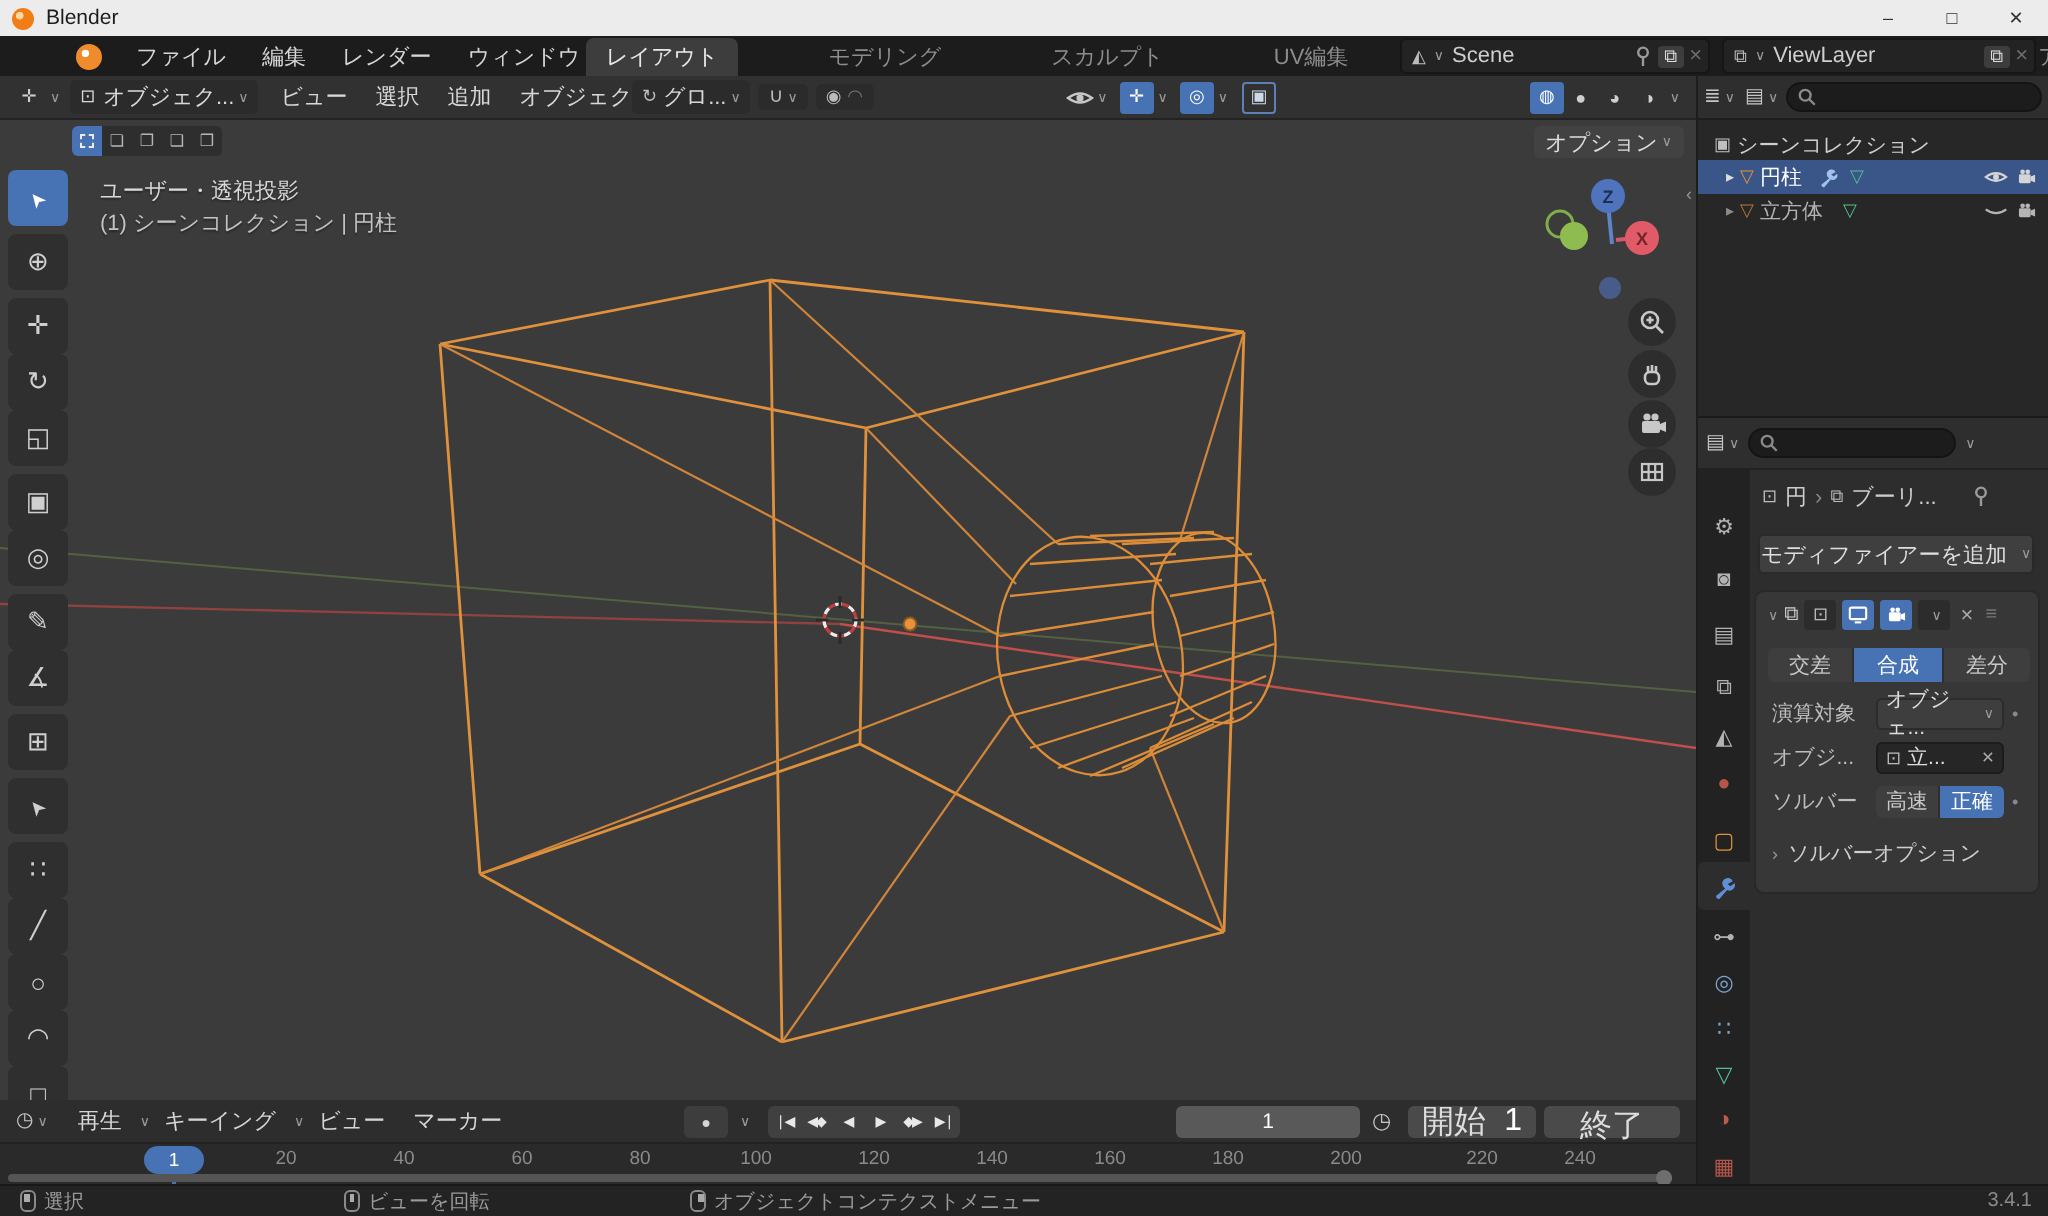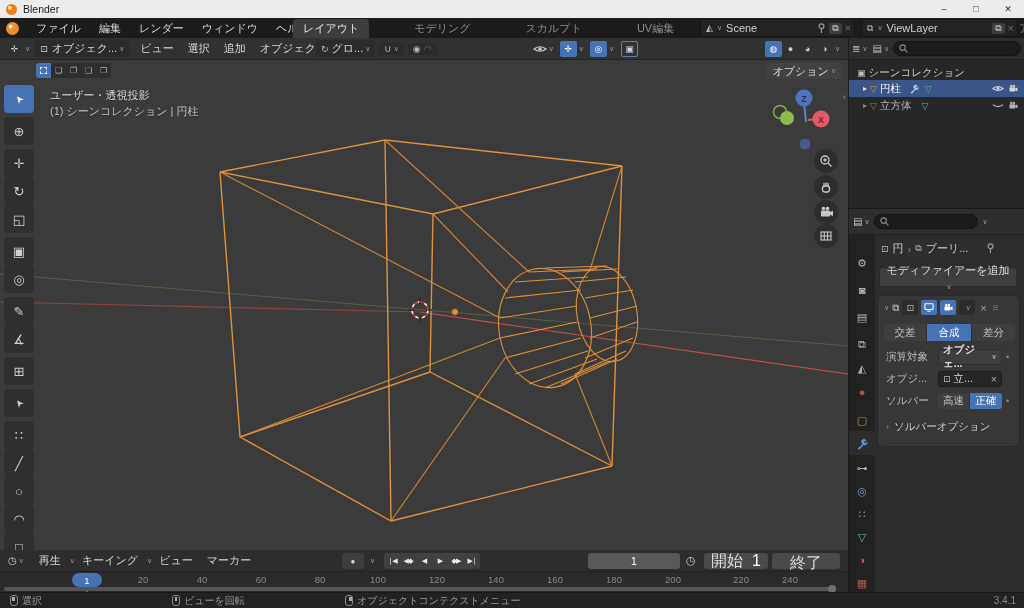--- a/index.html
+++ b/index.html
@@ -1,18 +1,18 @@
 <!DOCTYPE html>
 <html><head>
 <meta charset="utf-8">
 <style>
   *{margin:0;padding:0;box-sizing:border-box;}
   html,body{width:1024px;height:608px;overflow:hidden;background:#1d1d1d;
     font-family:"Liberation Sans","DejaVu Sans",sans-serif;-webkit-font-smoothing:antialiased;}
-  .abs{position:absolute;}
+  .abs{position:absolute;padding-left:32px;}
   #stage{position:relative;width:1024px;height:608px;background:#1d1d1d;font-size:11px;color:#d0d0d0;}
 
   
   .titlebar{left:0;top:0;width:1024px;height:18px;background:#ececec;color:#1c1c1c;
     display:flex;align-items:center;padding-left:6px;font-size:10.5px;}
   .blogo{width:11px;height:11px;border-radius:50%;background:radial-gradient(circle at 35% 35%,#ffd9a0 0 18%,#f07d16 20% 100%);margin-right:6px;}
   .wctrl{position:absolute;right:0;top:0;height:18px;display:flex;}
   .wctrl span{width:32px;height:18px;display:flex;align-items:center;justify-content:center;color:#333;font-size:9px;}
 
   
@@ -75,21 +75,21 @@
     display:flex;align-items:center;padding:0 4px;}
   .ptabstrip{position:absolute;left:0;top:26px;width:26px;height:358px;background:#222222;}
   .ptab{position:absolute;left:0;width:26px;height:24px;display:flex;align-items:center;justify-content:center;
     font-size:11px;color:#b2b2b2;}
   .ptab.active{background:#2d2d2d;border-radius:3px 0 0 3px;}
   .t-world{color:#b5554a;} .t-object{color:#dd8f3a;} .t-physics,.t-particles{color:#7aa3cf;}
   .t-object-data{color:#52bd8f;} .t-material{color:#c05a50;} .t-texture{color:#b5544a;}
   .pcontent{position:absolute;left:26px;top:26px;width:149px;height:358px;}
   .crumb{position:absolute;left:6px;top:6px;display:flex;align-items:center;gap:4px;color:#cccccc;}
   .addmod{position:absolute;left:4px;top:32px;width:138px;height:20px;background:#3f3f3f;border:1px solid #2a2a2a;
-    border-radius:3px;display:flex;align-items:center;justify-content:center;gap:5px;color:#ddd;flex-direction:column;}
+    border-radius:3px;display:flex;align-items:center;justify-content:center;gap:5px;color:#ddd;}
   .modpanel{position:absolute;left:2px;top:60px;width:143px;height:152px;background:#373737;border:1px solid #282828;border-radius:5px;}
   .mph{position:absolute;left:4px;top:4px;display:flex;align-items:center;gap:3px;}
   .tgl{width:16px;height:15px;border-radius:2px;background:#2c2c2c;display:flex;align-items:center;justify-content:center;color:#bbb;font-size:9px;}
   .tgl.blue{background:#4772b3;color:#fff;}
   .seg{position:absolute;display:flex;border-radius:3px;overflow:hidden;}
   .seg span{display:flex;align-items:center;justify-content:center;background:#3e3e3e;color:#c8c8c8;
     border-right:1px solid #2e2e2e;font-size:10.5px;}
   .seg span:last-child{border-right:none;}
   .seg span.active{background:#4772b3;color:#fff;}
   .prow{position:absolute;left:8px;display:flex;align-items:center;color:#bdbdbd;font-size:10.5px;}
@@ -589,21 +589,21 @@
           <span style="color:#aaa;font-size:11px;margin-left:2px;">×</span>
           <span style="color:#777;font-size:10px;margin-left:3px;">≡</span>
         </div>
         <div class="seg" style="left:6px;top:28px;width:131px;height:17px;">
           <span style="width:43px;">交差</span>
           <span style="width:45px;" class="active">合成</span>
           <span style="width:43px;">差分</span>
         </div>
         <div class="prow" style="top:53px;">
           <span style="width:52px;">演算対象</span>
-          <div class="dd" style="width:64px;justify-content:space-between;font-weight:bold;">
+          <div class="dd" style="width:64px;justify-content:space-between;">
             <span>オブジェ...</span>
               <span class="chev">∨</span>
           </div>
           <span class="deco">•</span>
         </div>
         <div class="prow" style="top:75px;">
           <span style="width:52px;">オブジ...</span>
           <div class="objfield" style="width:64px;">
             <span style="font-size:9px;color:#bbb;">⊡</span>
             <span>立...</span>

